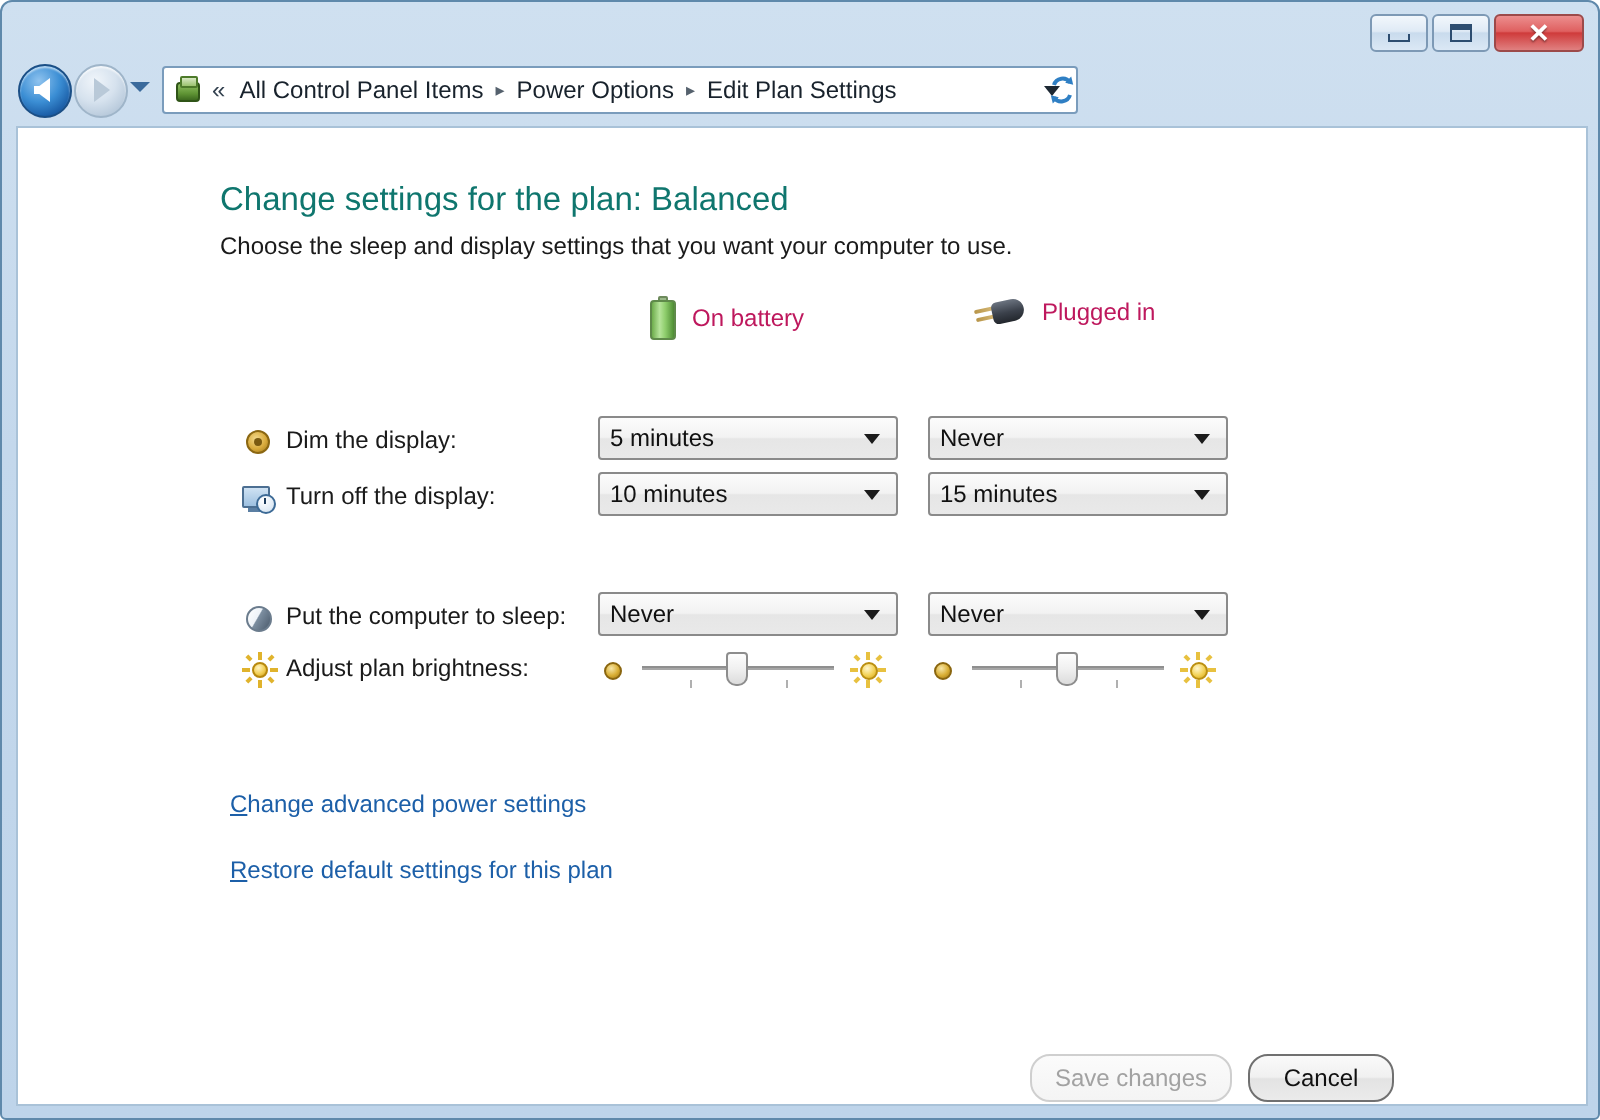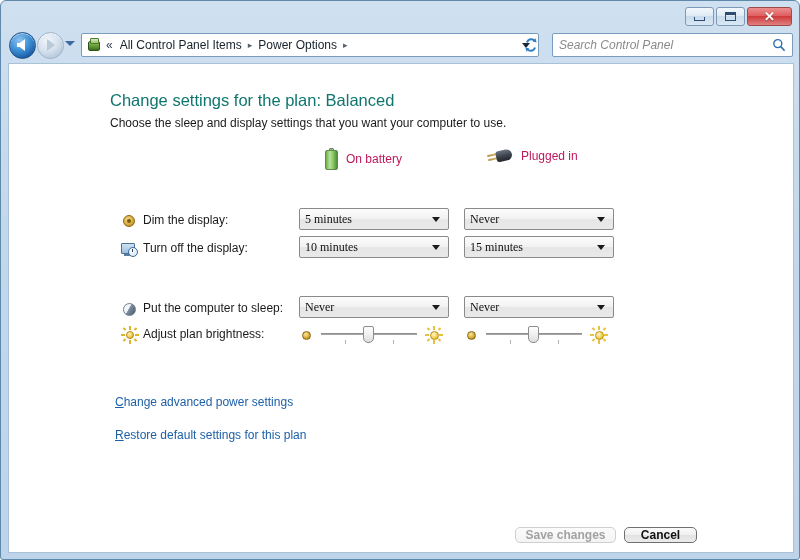--- a/index.html
+++ b/index.html
@@ -430,21 +430,20 @@
     top: 0;
     width: 150px;
     height: 22px;
     box-sizing: border-box;
     border: 1px solid #8a8a8a;
     border-radius: 2px;
     background: linear-gradient(to bottom, #fcfcfc 0%, #f2f2f2 48%, #e6e6e6 52%, #e9e9e9 100%);
     display: flex;
     align-items: center;
     padding-left: 5px;
-    font-family: Liberation Serif, serif;
   }
   .dropdown.left-col { left: 290px; }
   .dropdown.right-col { left: 455px; }
   .dropdown .val {
     font-size: 12px;
     color: #111111;
     flex: 1;
     white-space: nowrap;
   }
   .dropdown .caret {
@@ -537,29 +536,28 @@
     white-space: nowrap;
     cursor: pointer;
   }
   .link .accel {
     text-decoration: underline;
   }
 
   
   .btn {
     position: absolute;
-    height: 16px;
-    box-sizing: border-box;
-    border-radius: 5px;
+    height: 24px;
+    box-sizing: border-box;
+    border-radius: 10px;
     font-size: 12px;
     display: flex;
     align-items: center;
     justify-content: center;
     background: linear-gradient(to bottom, #fafafa 0%, #f0f0f0 48%, #e3e3e3 52%, #ebebeb 100%);
-    font-weight: bold;
   }
   .btn.save {
     left: 506px; top: 463px;
     width: 101px;
     border: 1px solid #cfcfcf;
     color: #a2a2a2;
     background: linear-gradient(to bottom, #fbfbfb 0%, #f4f4f4 100%);
   }
   .btn.cancel {
     left: 615px; top: 463px;
@@ -599,39 +597,33 @@
     <div class="addressbar">
       <div class="cp-icon">
         <div class="cp-body"></div>
         <div class="cp-slider"></div>
       </div>
       <span class="crumb-sep-double">«</span>
       <span class="crumb">All Control Panel Items</span>
       <span class="crumb-arrow">▸</span>
       <span class="crumb">Power Options</span>
       <span class="crumb-arrow">▸</span>
+      <span class="crumb">Edit Plan Settings</span>
       <div class="crumb-drop"></div>
     </div>
 
     <div class="refresh-btn">
       <svg width="16" height="16" viewBox="0 0 16 16">
         <path d="M4 5.5 A4.5 4.5 0 0 1 12 4.2" fill="none" stroke="#2f7fc4" stroke-width="2"></path>
         <polygon points="12.6,1.2 13.6,5.4 9.6,4.4" fill="#2f7fc4"></polygon>
         <path d="M12 10.5 A4.5 4.5 0 0 1 4 11.8" fill="none" stroke="#2f7fc4" stroke-width="2"></path>
         <polygon points="3.4,14.8 2.4,10.6 6.4,11.6" fill="#2f7fc4"></polygon>
       </svg>
     </div>
 
-    <div class="searchbox">
-      <span class="search-placeholder">Search Control Panel</span>
-      <svg width="14" height="14" viewBox="0 0 14 14">
-        <circle cx="5.8" cy="5.6" r="4" fill="none" stroke="#2f6fb0" stroke-width="1.4"></circle>
-        <line x1="8.8" y1="8.6" x2="12.6" y2="12.8" stroke="#2f6fb0" stroke-width="1.6"></line>
-      </svg>
-    </div>
   </div>
 
   <div class="content">
 
     <div class="page-title">Change settings for the plan: Balanced</div>
     <div class="page-subtitle">Choose the sleep and display settings that you want your computer to use.</div>
 
     <div class="col-header battery">
       <div class="icon-battery">
         <div class="cap"></div>

